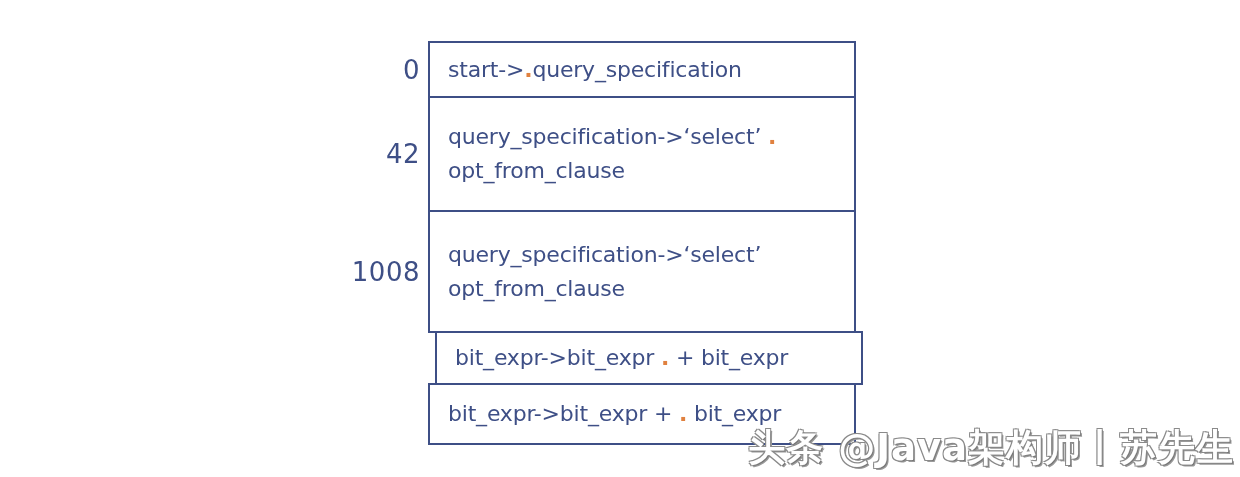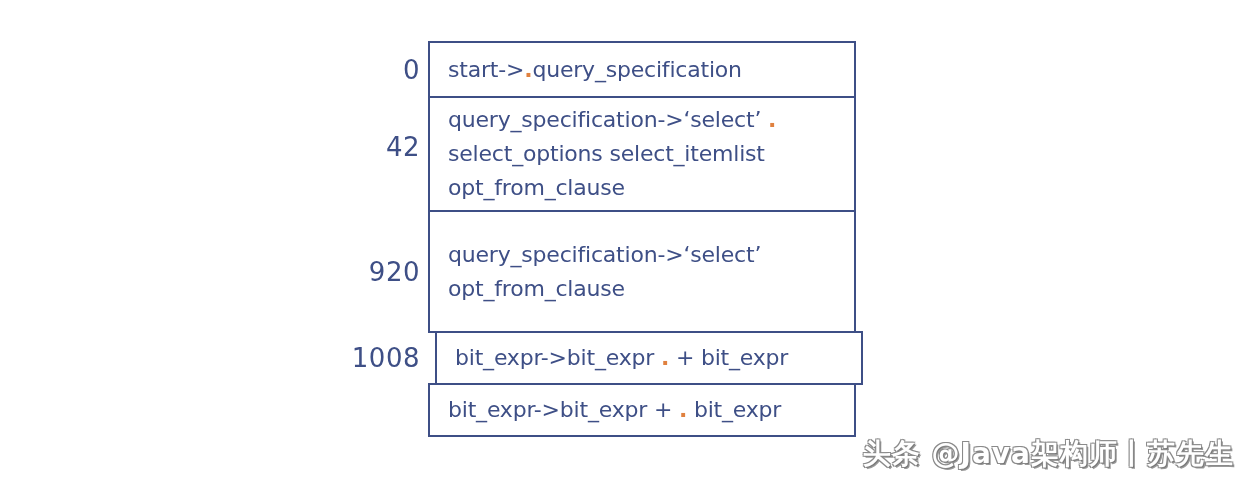--- a/index.html
+++ b/index.html
@@ -34,21 +34,21 @@
     left: 0; width: 100px;
     display: flex;
     align-items: center;
     justify-content: flex-end;
     padding-right: 8px;
     color: var(--ink);
     font-size: 26px;
     letter-spacing: 0.5px;
   }
   .num:nth-child(1) { top: 0;     height: 57px;  }
-  .num:nth-child(2) { top: 48px;  height: 116px; }
+  .num:nth-child(2) { top: 55px;  height: 116px; }
   .num:nth-child(3) { top: 169px; height: 123px; }
   .num:nth-child(4) { top: 290px; height: 54px;  }
   .num:nth-child(5) { top: 342px; height: 54px;  }
   .boxcol {
     position: absolute;
     left: 100px; top: 0;
     width: 428px;
     border-radius: 23px;
   }
   .cell {
@@ -59,67 +59,65 @@
     flex-direction: column;
     justify-content: center;
     padding-left: 18px;
     padding-right: 6px;
   }
   .cell + .cell { margin-top: -2px; justify-content: center; }
   .cell:nth-child(1) { height: 57px;  }
   .cell:nth-child(2) { height: 116px; }
   .cell:nth-child(3) { height: 123px; }
   .cell:nth-child(4) { height: 54px; margin-left: 7px;  }
-  .cell:nth-child(5) { height: 54px;  }
+  .cell:nth-child(5) { height: 62px;  }
   .line {
     color: var(--ink);
     font-size: 22px;
     line-height: 34px;
     white-space: pre;
     letter-spacing: -0.2px;
   }
   .dot {
     color: var(--dot);
     font-weight: 700;
   }
   .watermark {
     position: absolute;
     right: 6px; bottom: 4px;
     z-index: 5;
     color: #ffffff;
-    font-size: 28px;
+    font-size: 37px;
     font-weight: 700;
     letter-spacing: 1px;
     white-space: nowrap;
     text-shadow:
       -1px -1px 0 #8a8a8a,
        1px -1px 0 #8a8a8a,
       -1px  1px 0 #8a8a8a,
        1px  1px 0 #777777,
        2px  2px 0 #9a9a9a;
   }
 </style>
 </head>
 <body>
 
 <div class="canvas">
   <div class="diagram">
     <div class="numcol">
         <div class="num">0</div>
         <div class="num">42</div>
-        <div class="num">920</div>
         <div class="num">1008</div>
       </div>
     <div class="boxcol">
         <div class="cell">
           <div class="line"><span class="seg">start-&gt;</span><span class="dot">.</span><span class="seg">query_specification</span></div>
         </div>
         <div class="cell">
           <div class="line"><span class="seg">query_specification-&gt;‘select’ </span><span class="dot">.</span></div>
-          <div class="line"><span class="seg">select_options select_itemlist</span></div>
           <div class="line"><span class="seg">opt_from_clause</span></div>
         </div>
         <div class="cell">
           <div class="line"><span class="seg">query_specification-&gt;‘select’</span></div>
           <div class="line"><span class="seg">opt_from_clause</span></div>
         </div>
         <div class="cell">
           <div class="line"><span class="seg">bit_expr-&gt;bit_expr </span><span class="dot">.</span><span class="seg"> + bit_expr</span></div>
         </div>
         <div class="cell">

